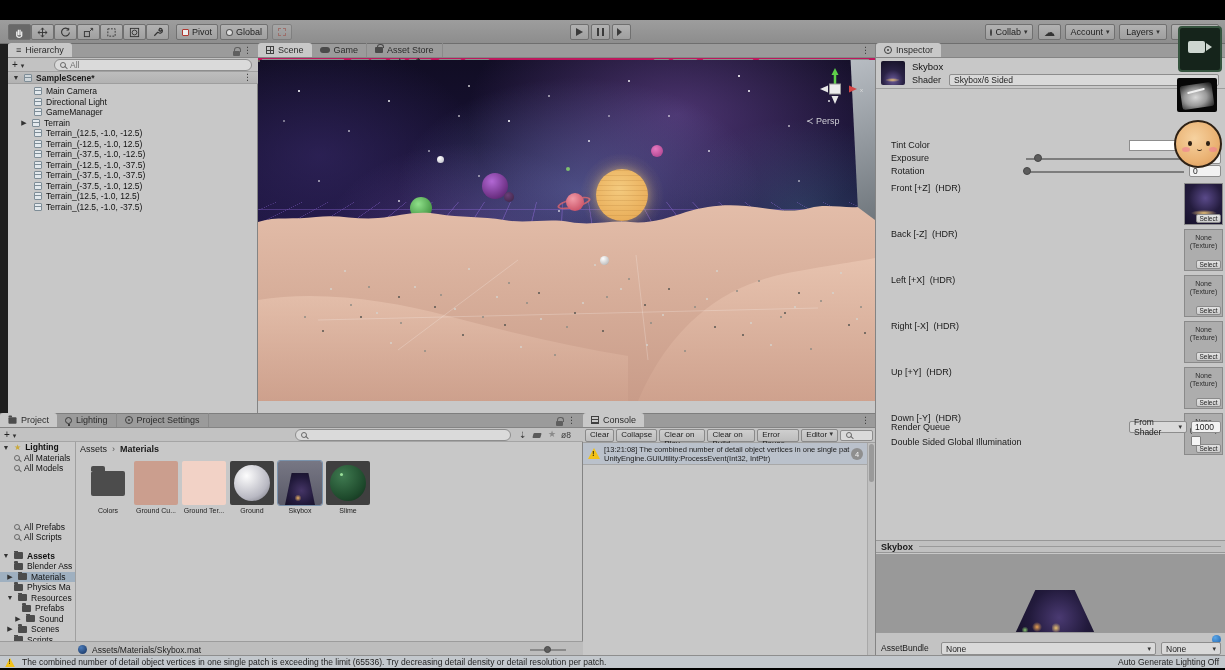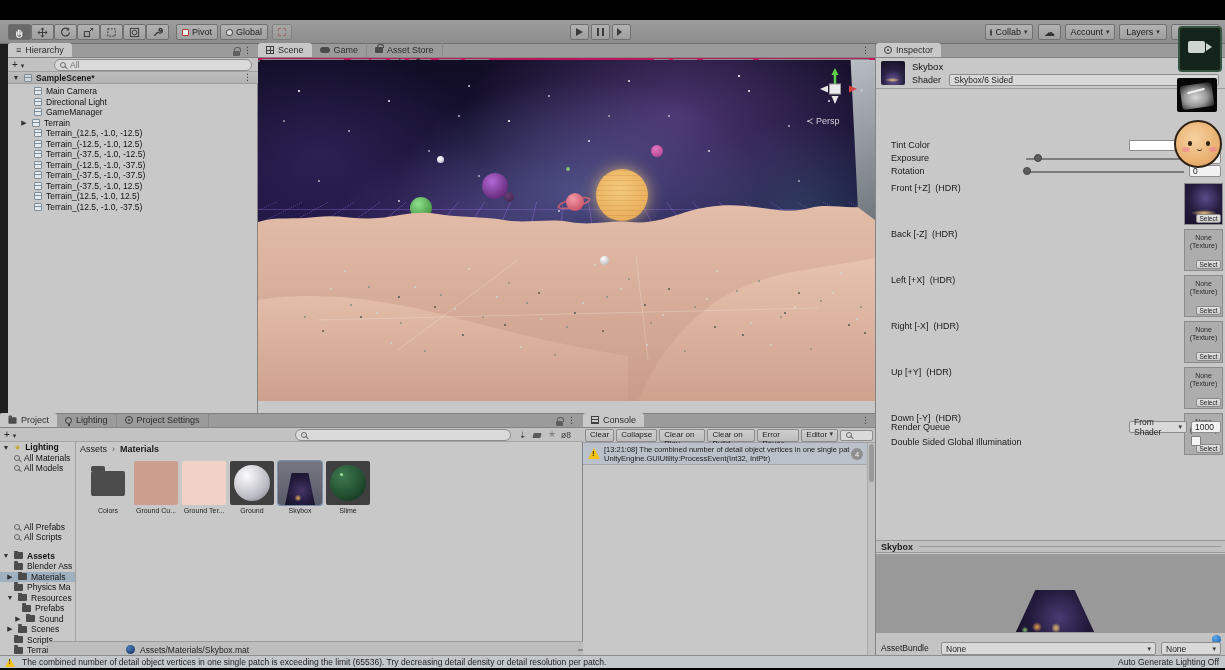--- a/index.html
+++ b/index.html
@@ -649,21 +649,21 @@
     </div>
     <div class="tile" style="left:326px;top:47px;">
       <div class="thumb" style="background:#3f3f3f;">
           <div style="position:absolute;left:4px;top:4px;width:36px;height:36px;border-radius:50%;background:radial-gradient(circle at 35% 30%,#3f7a50,#1e4a2c 65%,#102818);">
             <i style="position:absolute;left:10px;top:8px;width:3px;height:3px;border-radius:50%;background:#9adf9a;"></i>
           </div>
         </div>
       <div class="tile-label">Slime</div>
     </div>
 
-    <div class="ab" style="left:0;top:227px;width:583px;height:15px;background:#bdbdbd;border-top:1px solid #9c9c9c;margin-left:48px;">
+    <div class="ab" style="left:0;top:227px;width:583px;height:15px;background:#bdbdbd;border-top:1px solid #9c9c9c;">
       <div style="position:absolute;left:78px;top:3px;width:9px;height:9px;border-radius:50%;background:radial-gradient(circle at 35% 30%,#4a7ab8,#15305c);"></div>
       <div class="ab" style="left:92px;top:3px;font-size:8.5px;color:#222;">Assets/Materials/Skybox.mat</div>
       <div class="slider-track" style="left:530px;top:7px;width:36px;background:#8a8a8a;"></div>
       <div class="slider-handle" style="left:544px;top:4px;width:7px;height:7px;"></div>
     </div>
   </div>
 
   <div class="panel" style="left:583px;top:413px;width:292px;height:242px;border-top:1px solid #7e7e7e;">
     <div class="tabstrip" style="left:0;top:0;width:292px;height:14px;">
       <div class="tab active">

